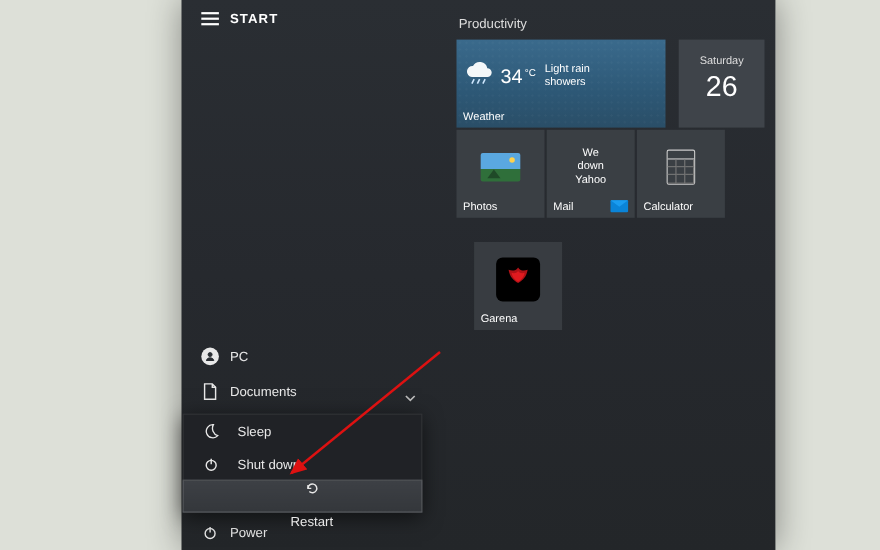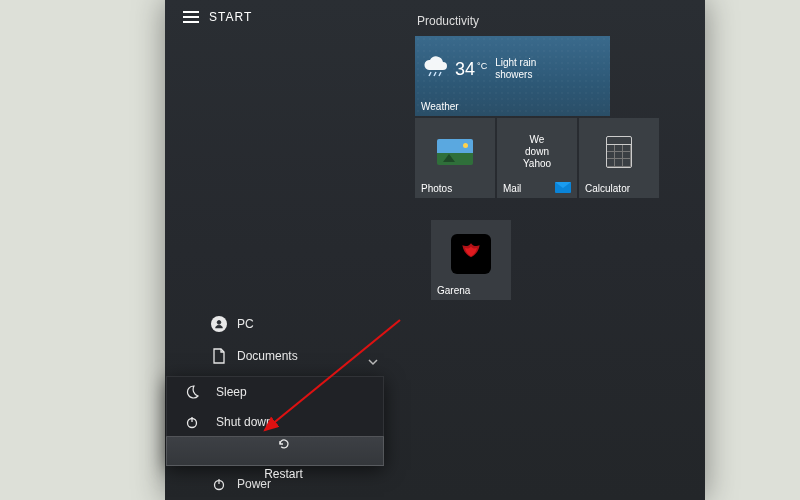--- a/index.html
+++ b/index.html
@@ -16,25 +16,25 @@
     font-size: 12px;
   }
 
   
   .sm-header {
     position: absolute; left: 0; top: 0; width: 100%; height: 34px;
     display: flex; align-items: center; gap: 10px; padding-left: 18px;
   }
   .hamburger-icon { width: 16px; height: 12px; display: flex; flex-direction: column; justify-content: space-between; }
   .hamburger-icon span { display: block; height: 2px; background: #fff; width: 100%; }
-  .sm-title { font-weight: 400; letter-spacing: 1px; font-size: 12px; }
+  .sm-title { font-weight: 700; letter-spacing: 1px; font-size: 12px; }
 
   
   .rail {
-    position: absolute; left: 0; bottom: 0; width: 220px; padding-left: 28px;
+    position: absolute; left: 0; bottom: 0; width: 220px;
   }
   .rail-item {
     display: flex; align-items: center; gap: 10px;
     height: 32px; padding-left: 18px;
     color: #e8e8e8; cursor: default;
   }
   .rail-icon { width: 16px; height: 16px; display: flex; align-items: center; justify-content: center; }
   .rail-icon svg { stroke: #e8e8e8; fill: none; }
   .user-circle { width: 16px; height: 16px; border-radius: 50%; background: #e8e8e8; display:flex;align-items:center;justify-content:center;}
   .user-circle svg { width:10px;height:10px; stroke:#2a2e33; fill:#2a2e33;}
@@ -162,20 +162,24 @@
         <div class="temp">
           <span>34</span><sup>°C</sup>
         </div>
         <div class="cond">
           <div>Light rain</div>
           <div>showers</div>
         </div>
         <div class="tile-label">Weather</div>
       </div>
 
+      <div class="tile date-tile">
+        <div class="date-day">Saturday</div>
+        <div class="date-num">26</div>
+      </div>
     </div>
 
     <div class="tile-row2">
       <div class="tile small photos-tile">
         <div class="center">
             <div class="photos-img"></div>
           </div>
         <div class="tile-label">Photos</div>
       </div>
 

